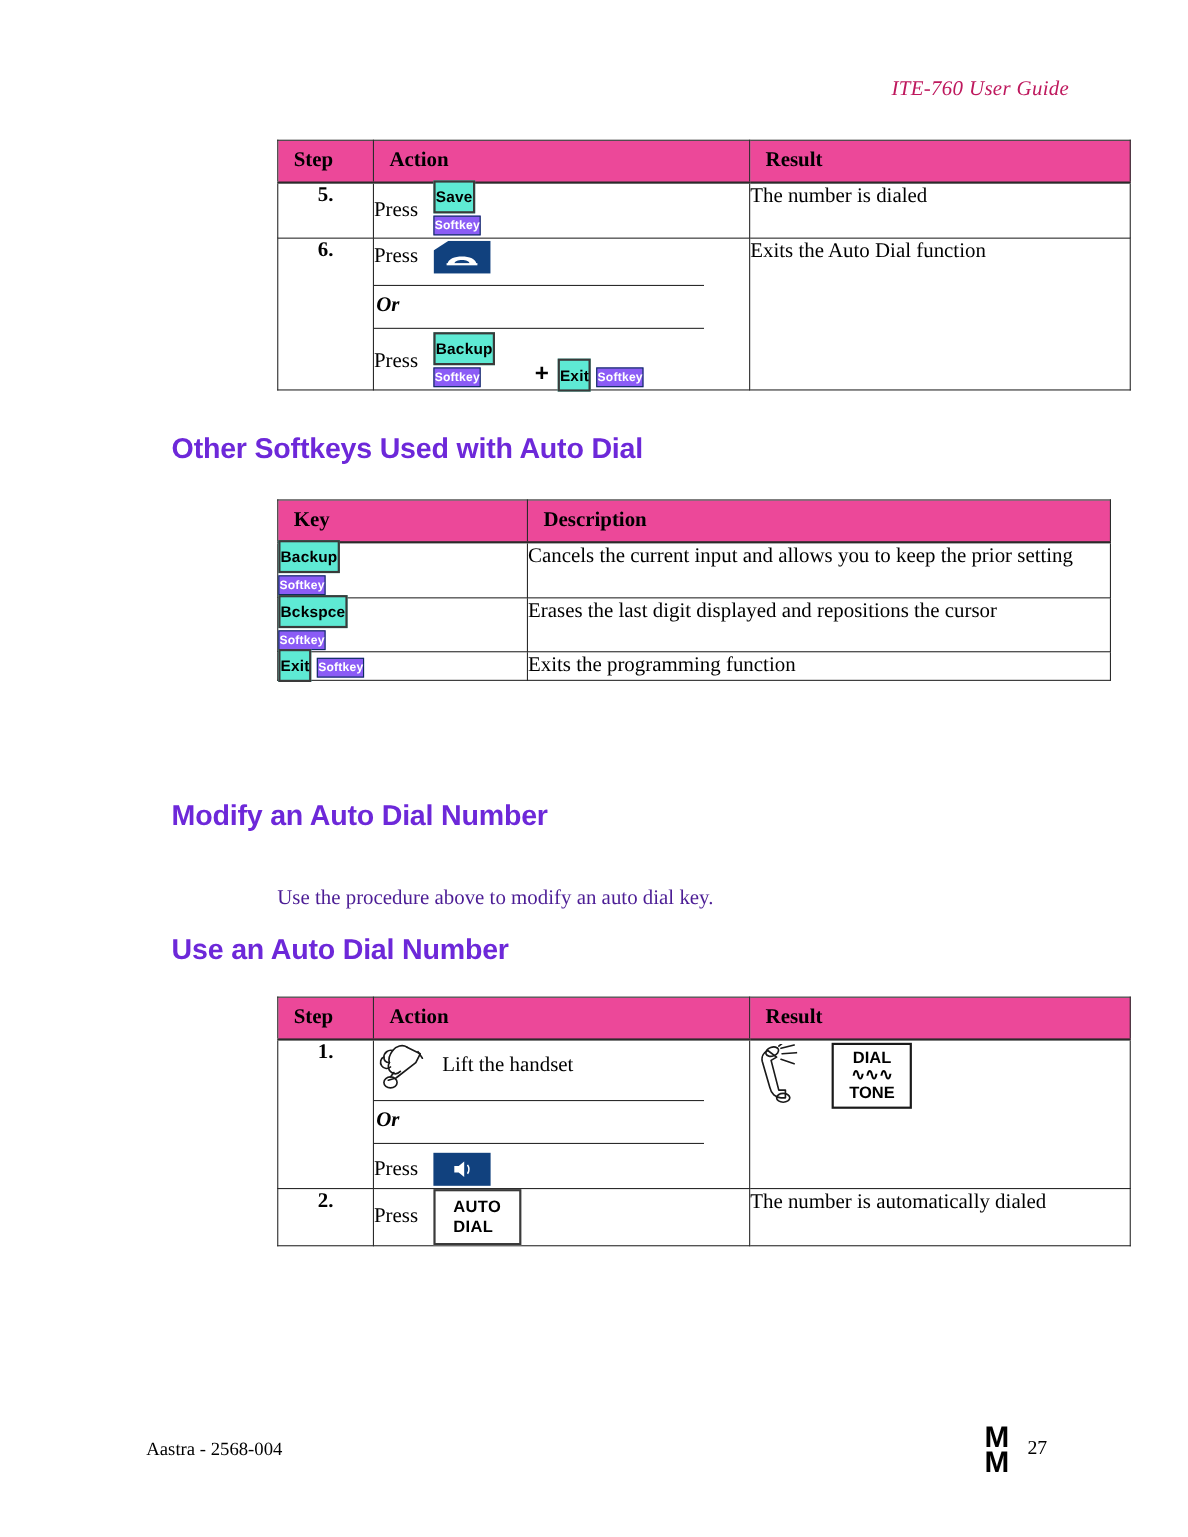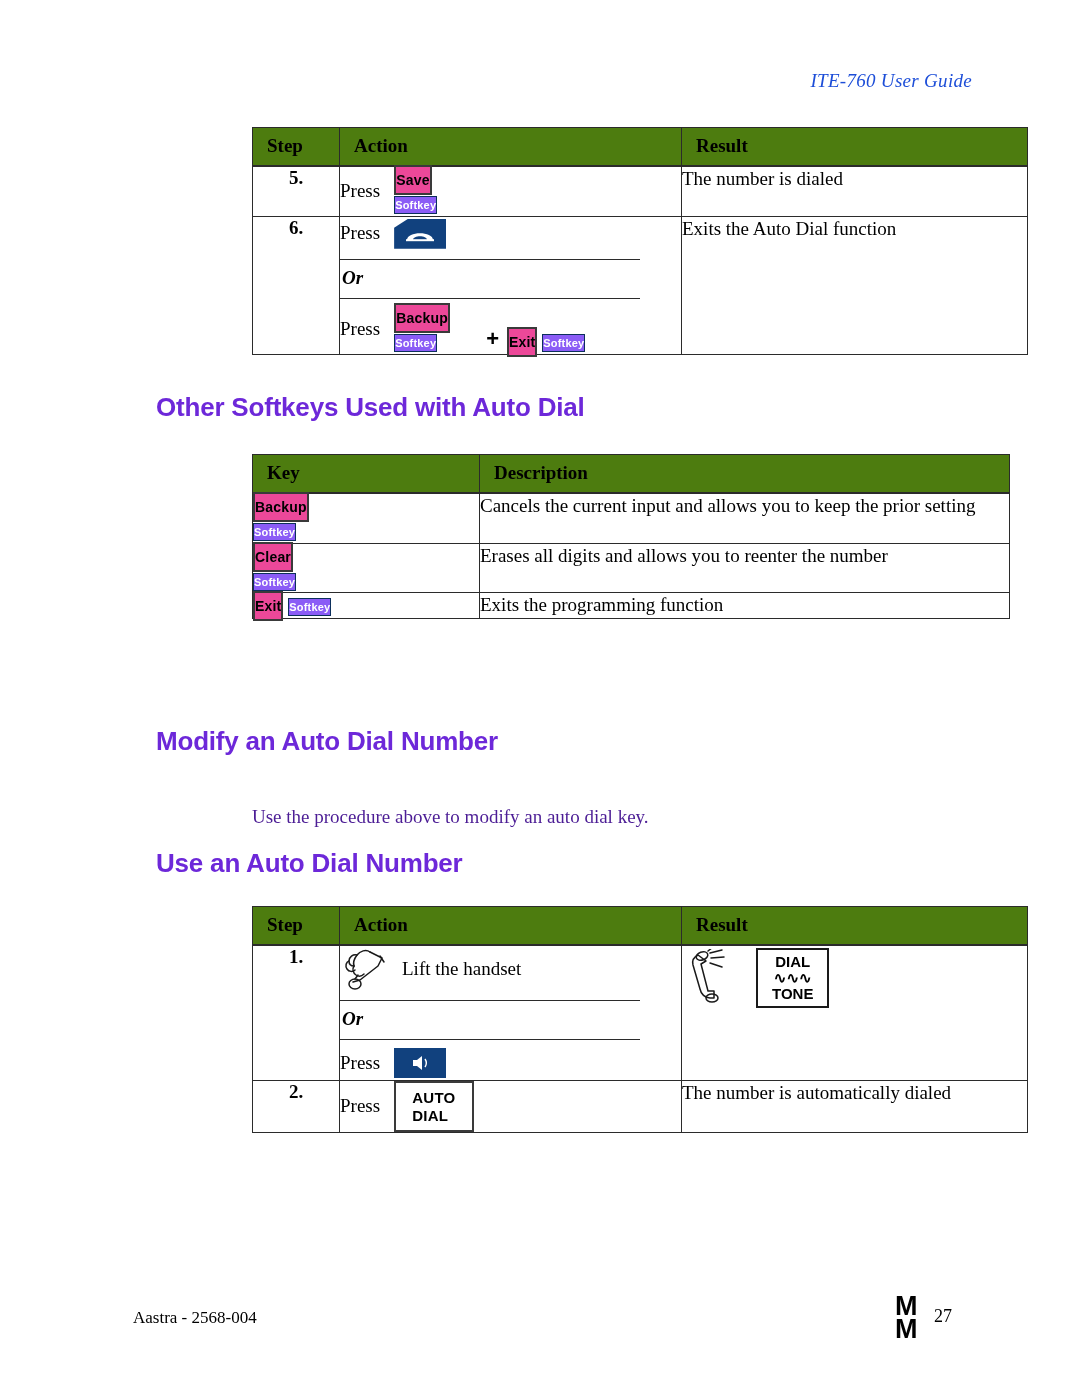--- a/index.html
+++ b/index.html
@@ -18,37 +18,37 @@
 
   
   .page-header {
     position: absolute;
     top: 70px;
     right: 108px;
     font-family: "Liberation Serif", serif;
     font-style: italic;
     font-size: 19px;
     letter-spacing: 0.3px;
-    color: #1d4ed8;
+    color: #be185d;
   }
 
   
   .doc-table {
     position: absolute;
     border-collapse: collapse;
     table-layout: fixed;
     background: #fff;
   }
   .doc-table td, .doc-table th {
     border: 1.4px solid #2b2b2b;
     vertical-align: top;
     padding: 0;
   }
   .doc-table thead th {
-    background: #4d7c0f;
+    background: #ec4899;
     font-family: "Liberation Serif", serif;
     font-weight: bold;
     font-size: 19px;
     text-align: left;
     padding: 7px 0 8px 14px;
     border-bottom: 2.6px solid #2b2b2b;
   }
   .th-step  { width: 72px; }
   .th-action{ width: 327px; }
   .th-result{ width: 331px; }
@@ -94,21 +94,21 @@
   }
 
   
   .softkey {
     display: inline-block;
     width: 76px;
     position: relative;
   }
   .softkey .cap {
     border: 2px solid #3a3a3a;
-    background: #ec4899;
+    background: #5eead4;
     font-family: "Liberation Sans", sans-serif;
     font-weight: bold;
     font-size: 14px;
     text-align: center;
     padding: 5px 0 5px 0;
     letter-spacing: 0.2px;
     color: #000;
   }
   .softkey .tag {
     margin-top: 3px;
@@ -301,26 +301,26 @@
       <td class="cell-body">
         <span class="softkey wide">
           <span class="cap">Backup</span>
           <span class="tag">Softkey</span>
         </span>
       </td>
       <td class="cell-result">Cancels the current input and allows you to keep the prior setting</td>
     </tr>
     <tr>
       <td class="cell-body">
-        <span class="softkey">
-          <span class="cap">Clear</span>
+        <span class="softkey wide">
+          <span class="cap">Bckspce</span>
           <span class="tag">Softkey</span>
         </span>
       </td>
-      <td class="cell-result">Erases all digits and allows you to reenter the number</td>
+      <td class="cell-result">Erases the last digit displayed and repositions the cursor</td>
     </tr>
     <tr>
       <td class="cell-body">
         <span class="softkey wide">
           <span class="cap">Exit</span>
           <span class="tag">Softkey</span>
         </span>
       </td>
       <td class="cell-result">Exits the programming function</td>
     </tr>

